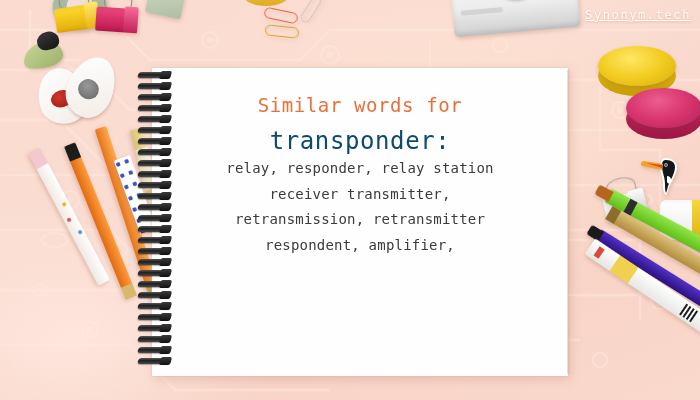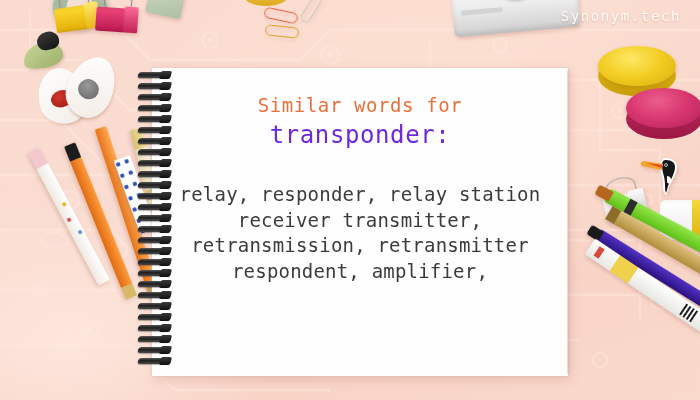--- a/index.html
+++ b/index.html
@@ -43,30 +43,31 @@
   }
   .coil i {
     position:absolute; right:0; top:-1px; width:11px; height:8px; border-radius:2px;
     background:linear-gradient(180deg,#3a3a3a,#111);
   }
 
   
   .page-text { position:absolute; left:152px; top:68px; width:416px; height:392px; }
   .title-block { text-align:center; padding-top:25px; }
   .t-line1 { font-size:19px; color:#e8703a; letter-spacing:.6px; line-height:24px; }
-  .t-line2 { font-size:24px; color:#6d28d9; letter-spacing:.6px; line-height:30px; margin-top:3px;}
-  .syn-block { text-align:center; margin-top:32px; color:#3b3b3b; font-size:19px; line-height:25.5px; letter-spacing:.2px; }
+  .t-line2 { font-size:24px; color:#0c4a6e; letter-spacing:.6px; line-height:30px; margin-top:9px;}
+  .syn-block { text-align:center; color:#3b3b3b; font-size:14px; line-height:25.5px; letter-spacing:.2px; }
   .syn-line { white-space:pre; }
 
   
   .watermark {
-    position:absolute; right:19px; top:8px;
-    font-size:14px; color:rgba(255,255,255,.93);
+    position:absolute; right:9px; top:8px;
+    font-size:12px; color:rgba(255,255,255,.93);
     letter-spacing:1.6px;
     text-shadow:0 1px 2px rgba(190,130,110,.45);
+    text-decoration:underline;
   }
 
   
   .obj { position:absolute; }
   .sh { filter:drop-shadow(1px 2px 2px rgba(170,110,90,.33)); }
 
   
   .clip-body { position:absolute; border-radius:2px; }
   .clip-arm { position:absolute; border:1.6px solid #8c8c8c; border-radius:50%/40%; background:transparent; }
 

